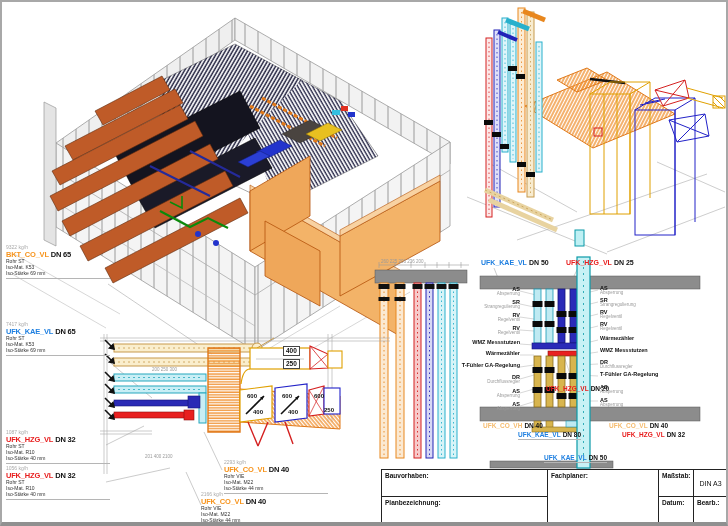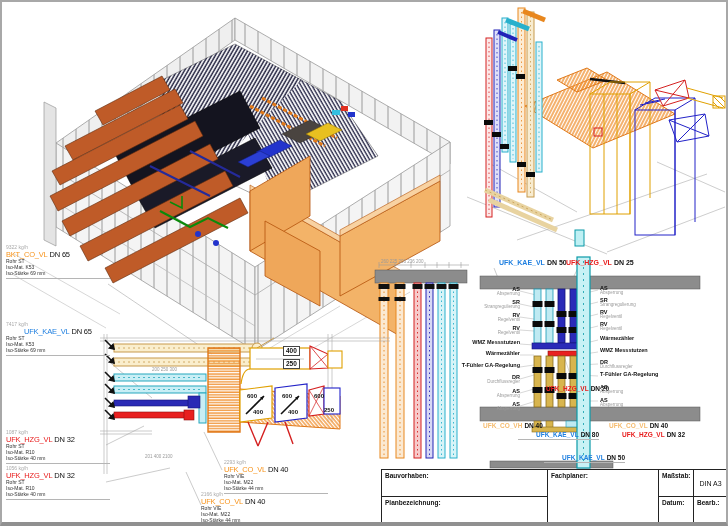--- a/index.html
+++ b/index.html
@@ -2,23 +2,23 @@
 <html><head>
 <meta charset="utf-8">
 <style>
   html,body{margin:0;padding:0;background:#e8e8e8;font-family:"Liberation Sans",sans-serif;}
   #sheet{position:relative;width:728px;height:526px;background:#fff;border-left:2px solid #a8a8a8;border-top:2px solid #a8a8a8;border-right:2px solid #a8a8a8;border-bottom:4px solid #909090;box-sizing:border-box;overflow:hidden;}
   .abs{position:absolute;}
   svg{display:block;}
   
   .anno{position:absolute;width:104px;border-bottom:1px solid #b5b5b5;padding-bottom:1px;line-height:1.15;}
   .anno .flow{font-size:5px;color:#aaa;}
-  .anno .sys{font-size:7.5px;font-weight:normal;white-space:nowrap;letter-spacing:-0.2px;}
+  .anno .sys{font-size:7.5px;font-weight:bold;white-space:nowrap;letter-spacing:-0.2px;}
   .anno .sub{font-size:5px;color:#333;}
-  .sys-o{color:#F7941D;} .sys-b{color:#1E7FE0;margin-left:18px;} .sys-r{color:#E81C1C;text-align:right;} .sys-of{color:#F5BB6E;}
+  .sys-o{color:#F7941D;} .sys-b{color:#1E7FE0;} .sys-r{color:#E81C1C;text-align:right;} .sys-of{color:#F5BB6E;}
   .dn{color:#111;margin-left:2px;}
   
   .syslabel{position:absolute;font-weight:bold;font-size:7px;white-space:nowrap;}
   .syslabel.small{font-size:6.5px;}
   .u-line{border-bottom:1px solid #b5b5b5;padding-bottom:1px;}
   
   .comp{position:absolute;width:80px;line-height:1.1;}
   .comp .code{font-size:5.5px;font-weight:bold;color:#111;white-space:nowrap;}
   .comp .desc{font-size:4.5px;color:#9a9a9a;white-space:nowrap;}
   .comp.left{text-align:right;}

